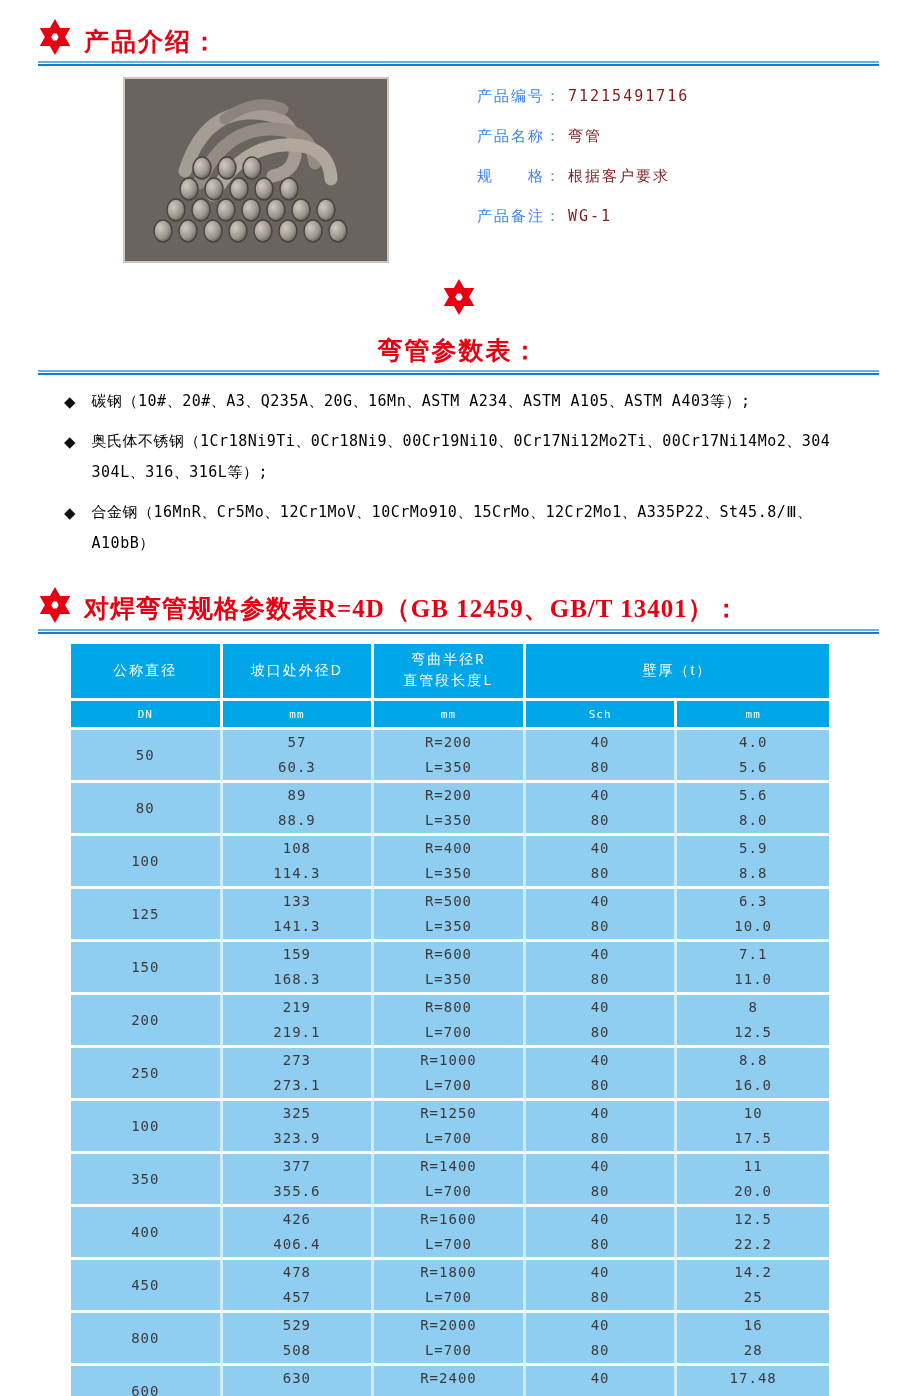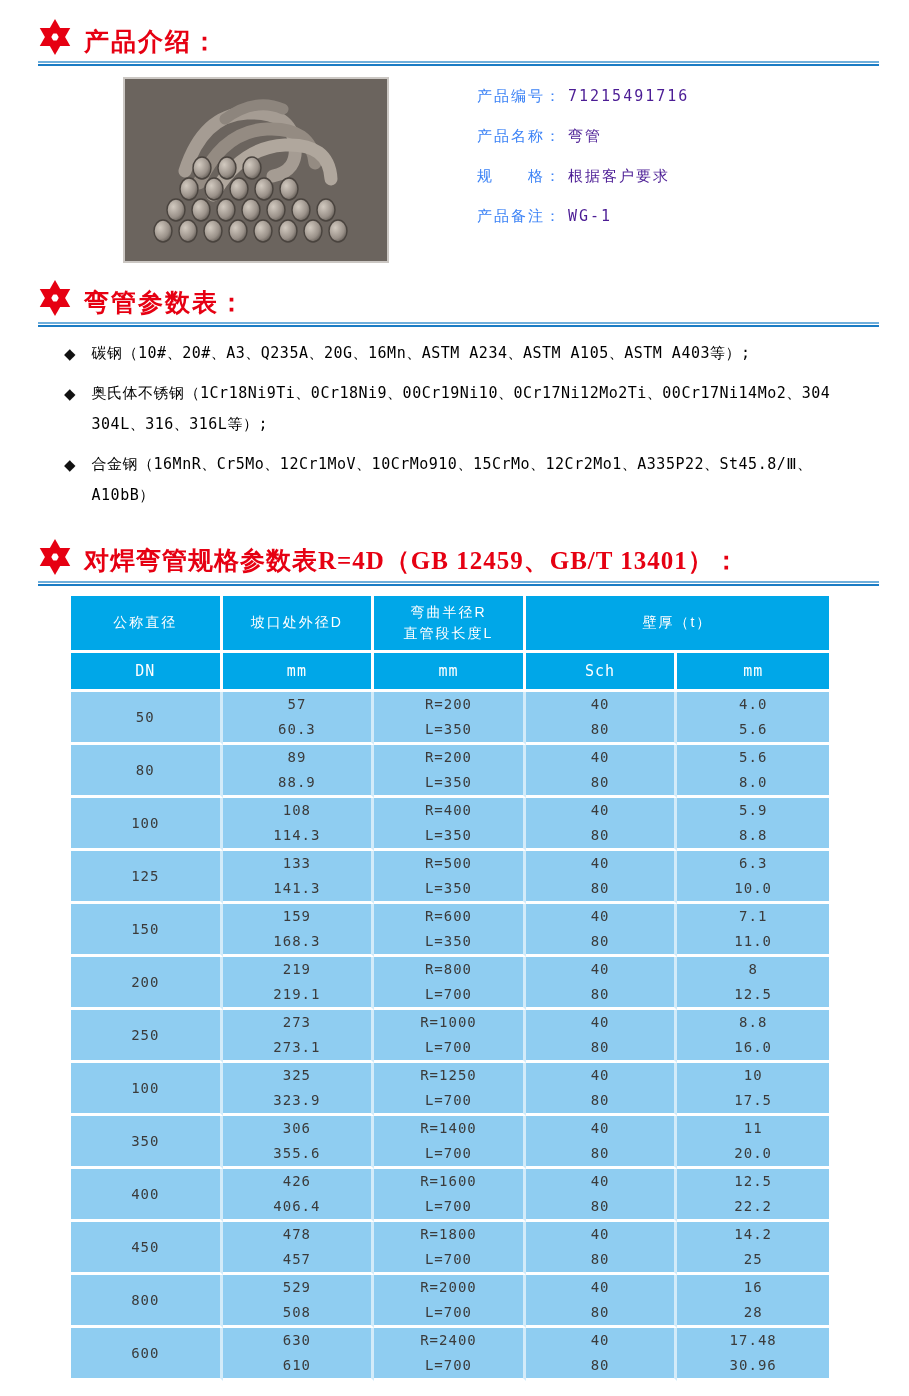--- a/index.html
+++ b/index.html
@@ -28,21 +28,21 @@
   
   .product-row { display:flex; margin:14px 0 0 123px; }
   .product-photo-frame {
     width:266px; height:186px; background:#6b645e;
     border:2px solid #cbc7c3; flex:0 0 auto;
   }
   .product-info { margin-left:88px; padding-top:10px; }
   .field { display:flex; align-items:baseline; margin-bottom:21px; font-size:15px; }
   .field-label { white-space:pre; letter-spacing:2px; color:#3b82f6; }
   .field-value {
-    color:#4c1d95; font-family:"DejaVu Sans Mono", monospace;
+    color:#7f1d1d; font-family:"DejaVu Sans Mono", monospace;
     letter-spacing:2px; margin-left:6px; font-size:15px;
   }
   
   .materials { margin:14px 40px 0 64px; }
   .mat-item { display:flex; margin-bottom:9px; }
   .mat-bullet {
     font-size:15px; line-height:31px; margin-right:16px;
     color:#111; flex:0 0 auto;
   }
   .mat-text { font-family:"DejaVu Sans Mono", monospace; font-size:15px; color:#000000; letter-spacing:0.5px; }
@@ -52,22 +52,22 @@
     margin:13px 0 0 71px; width:758px;
     border-collapse:separate; border-spacing:0; table-layout:fixed;
   }
   .spec-table th {
     background:#00a7e8; color:#ffffff; font-weight:normal;
     text-align:center; padding:0;
     border-right:3px solid #ffffff; border-bottom:3px solid #ffffff;
   }
   .spec-table th.no-r, .spec-table td.no-r { border-right:none; }
   .spec-table tr.hdr-main th { height:57px; font-size:14px; letter-spacing:2px; }
-  .spec-table tr.hdr-sub th  { height:39px; font-size:15px; letter-spacing:1px; font-family:"DejaVu Sans Mono", monospace; }
-  .th-line { line-height:21px; }
+  .spec-table tr.hdr-sub th  { height:29px; font-size:11px; letter-spacing:1px; font-family:"DejaVu Sans Mono", monospace; }
+  .th-line { line-height:21px;font-family:Liberation Mono, monospace; }
   .spec-table td {
     background:#8fcdf1; color:#3b3b3b; text-align:center; padding:0;
     height:53px; font-size:14px; letter-spacing:1px;
     font-family:"DejaVu Sans Mono", monospace;
     border-right:3px solid #d2ebf9; border-bottom:3px solid #ffffff;
   }
   .cell-line { height:25px; line-height:25px; }
   td.single { line-height:50px; }
 </style>
 </head>
@@ -143,21 +143,21 @@
       <span class="field-label">规　　格：</span>
       <span class="field-value">根据客户要求</span>
     </div>
     <div class="field">
       <span class="field-label">产品备注：</span>
       <span class="field-value">WG-1</span>
     </div>
   </div>
 </div>
 
-<div class="section-head" style="padding-top:16px;">
+<div class="section-head" style="padding-top:16px;flex-direction:column;">
   <svg class="star-icon" viewBox="0 0 24 26">
     <polygon points="12,0 18,10.5 6,10.5" fill="#e60012"></polygon>
     <polygon points="12,26 6,15.5 18,15.5" fill="#e60012"></polygon>
     <polygon points="1,6.5 13,6.5 7,17" fill="#e60012"></polygon>
     <polygon points="23,6.5 17,17 11,6.5" fill="#e60012"></polygon>
     <polygon points="1,19.5 7,9 13,19.5" fill="#e60012"></polygon>
     <polygon points="23,19.5 11,19.5 17,9" fill="#e60012"></polygon>
   </svg>
   <span class="section-title">弯管参数表：</span>
 </div>
@@ -374,21 +374,21 @@
           <div class="cell-line">80</div>
         </td>
         <td class="no-r">
           <div class="cell-line">10</div>
           <div class="cell-line">17.5</div>
         </td>
       </tr>
       <tr>
         <td class="single">350</td>
         <td>
-          <div class="cell-line">306</div>
+          <div class="cell-line">377</div>
           <div class="cell-line">355.6</div>
         </td>
         <td>
           <div class="cell-line">R=1400</div>
           <div class="cell-line">L=700</div>
         </td>
         <td>
           <div class="cell-line">40</div>
           <div class="cell-line">80</div>
         </td>

